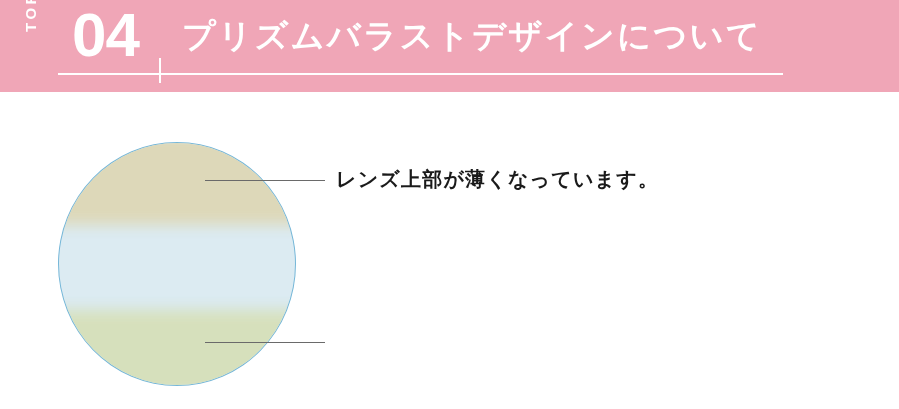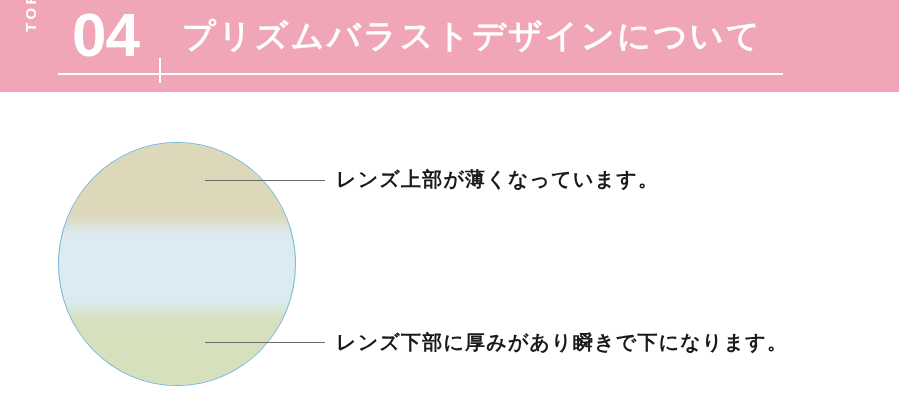--- a/index.html
+++ b/index.html
@@ -167,15 +167,14 @@
       <div class="lens-band band-top"></div>
       <div class="lens-band band-bottom"></div>
     </div>
   </div>
 
   <div class="leader leader-top"></div>
   <div class="leader leader-bottom"></div>
 
   <div class="callout callout-top">レンズ上部が薄くなっています。</div>
 
-  <div class="callout callout-bottom">レンズ下部に厚みがあり瞬きで下になります。</div>
 
 </div>
 
 </body></html>

